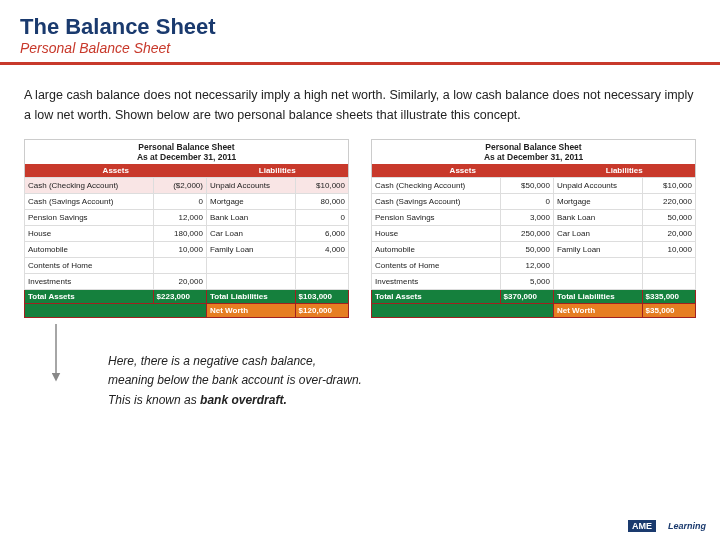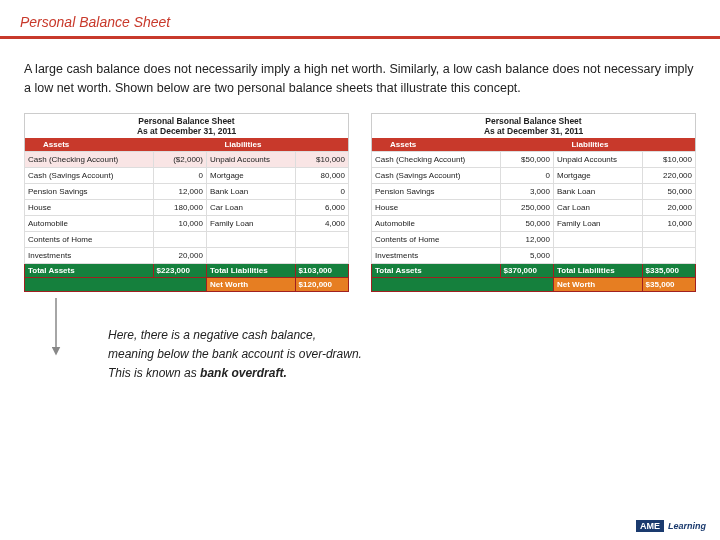--- a/index.html
+++ b/index.html
@@ -98,21 +98,21 @@
     .total-row td.net-worth {
       background: #e67e22;
     }
 
     .assets-header td {
       background: #c8392b;
       color: #fff;
       font-weight: bold;
       font-size: 8px;
       padding: 2px 18px;
-      text-align: left;
+      text-align: center;
     }
     .assets-header td.liab-header {
       background: #c8392b;
       color: #fff;
       font-weight: bold;
     }
     .annotation-text {
       font-size: 12px;
       color: #222;
       line-height: 1.6;
@@ -126,39 +126,40 @@
     
     .ame-logo {
       position: absolute;
       bottom: 8px;
       right: 14px;
       font-size: 10px;
       color: #1a3a6e;
       font-weight: bold;
       display: flex;
       align-items: center;
-      gap: 4px;
+      gap: 12px;
     }
     .ame-logo span.ame {
       background: #1a3a6e;
       color: #fff;
       padding: 1px 4px;
       font-size: 9px;
       font-weight: bold;
     }
     .ame-logo span.learning {
       color: #1a3a6e;
       font-size: 9px;
       font-style: italic;
     }
   </style>
 </head>
 <body>
 
 <div class="header">
+  <div class="header-title">The Balance Sheet</div>
   <div class="header-subtitle">Personal Balance Sheet</div>
 </div>
 
 <div class="content">
 
   <div class="intro-text">A large cash balance does not necessarily imply a high net worth. Similarly, a low cash balance does not necessary imply a low net worth. Shown below are two personal balance sheets that illustrate this concept.</div>
 
   <div class="tables-row">
 
     <table class="balance-sheet-table">

